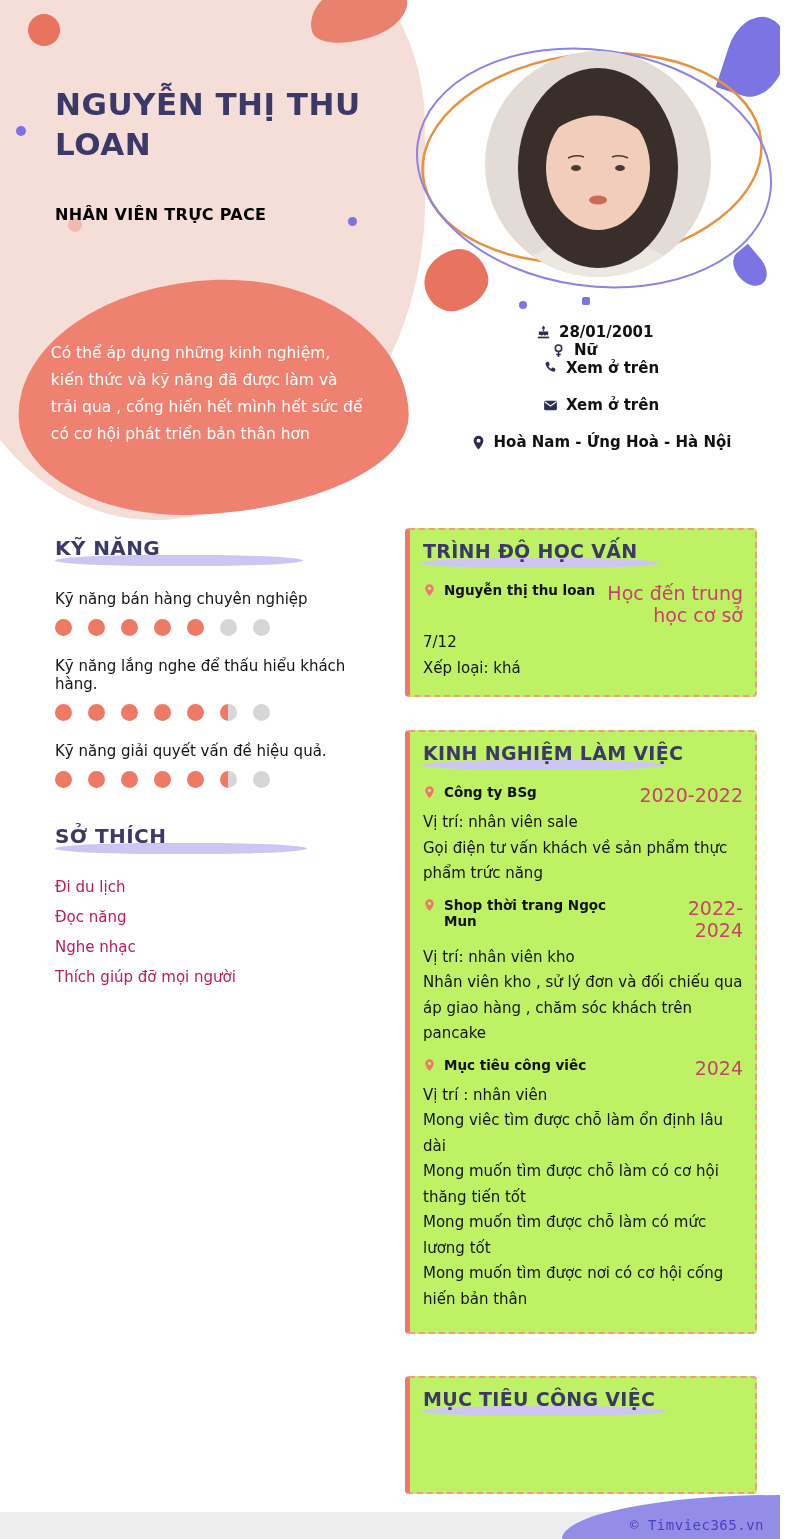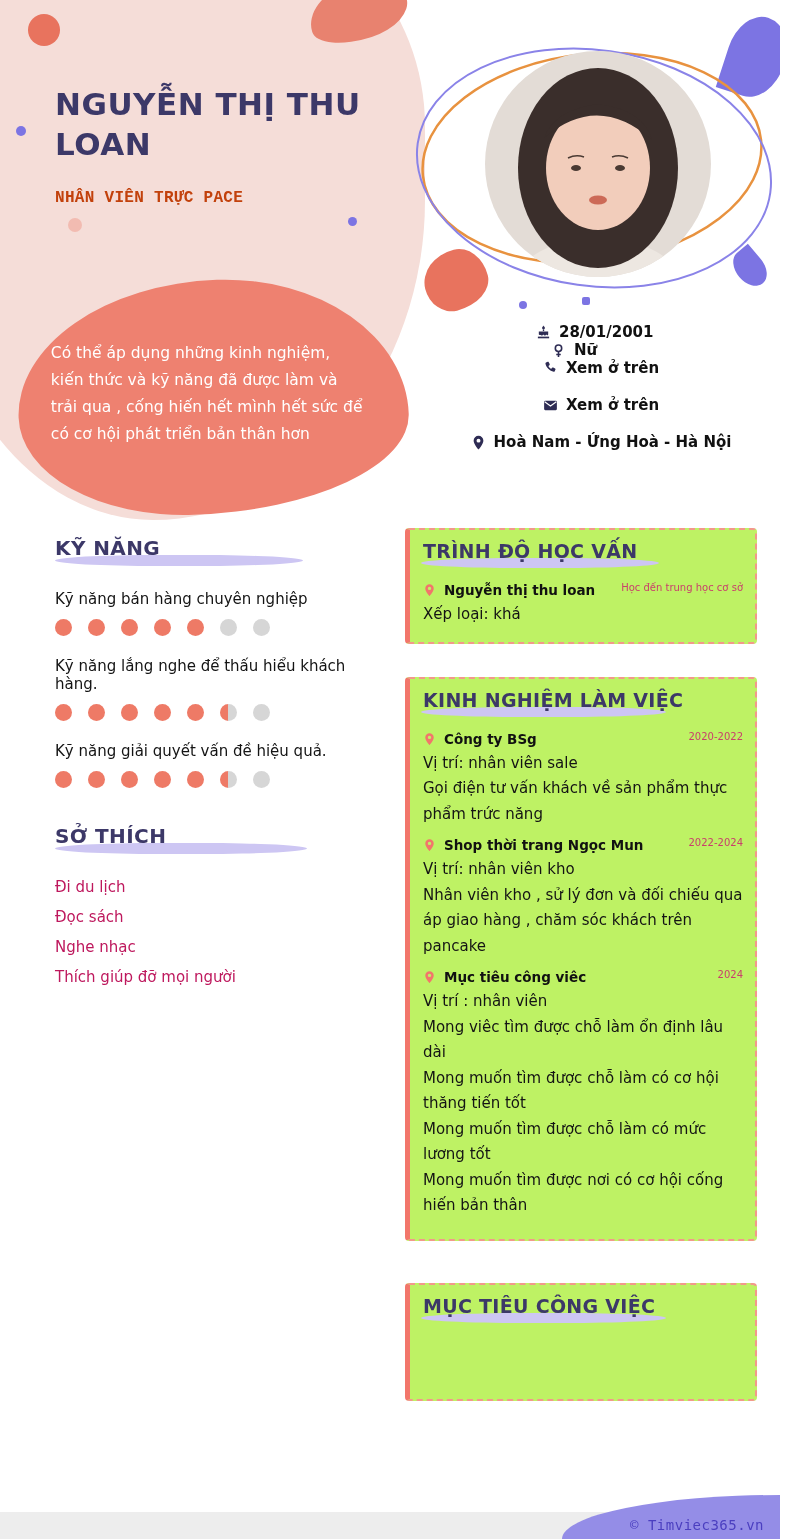--- a/index.html
+++ b/index.html
@@ -21,21 +21,21 @@
   .deco-purple-drop-tr{left:727px;top:16px;width:58px;height:82px;background:#7C74E3;
     border-radius:50% 50% 52% 0;transform:rotate(18deg);}
   .deco-coral-photo{left:424px;top:250px;width:64px;height:60px;background:#E8735E;
     border-radius:58% 42% 60% 40%/52% 55% 45% 48%;transform:rotate(-14deg);}
   .deco-purple-comma{left:736px;top:248px;width:28px;height:40px;background:#7C74E3;
     border-radius:50% 50% 50% 0;transform:rotate(140deg);}
 
   
   .header-left{position:absolute;left:55px;top:84px;width:312px;z-index:3;}
   .cv-name{font-size:31px;font-weight:bold;color:#3C3868;line-height:1.3;letter-spacing:.5px;}
-  .cv-title{margin-top:24px;font-size:16px;font-weight:bold;color:#c2410c;letter-spacing:.3px;font-family:Liberation Mono, monospace;}
+  .cv-title{margin-top:40px;font-size:16px;font-weight:bold;color:#000000;letter-spacing:.3px;}
 
   .summary-blob{position:absolute;left:18px;top:280px;width:390px;height:234px;z-index:2;
     background:#EE8170;border-radius:52% 48% 56% 44%/56% 60% 40% 44%;transform:rotate(-2deg);}
   .summary-text{padding:60px 44px 0 34px;color:#fff;font-size:15.5px;line-height:1.75;transform:rotate(2deg);}
 
   
   .photo-wrap{position:absolute;left:406px;top:16px;width:380px;height:294px;z-index:2;}
 
   
   .contact{position:absolute;left:412px;top:323px;width:378px;z-index:3;font-size:15px;font-weight:600;color:#111;}
@@ -66,21 +66,21 @@
   .section-box{border:2px dashed #F2998B;border-left:5px solid #F2766B;border-radius:4px;
     padding:10px 12px 14px 13px;background:#bef264;box-sizing:border-box;}
   .box-heading{font-size:19px;font-weight:bold;color:#3C3868;letter-spacing:.3px;position:relative;z-index:1;}
   .box-underline{height:10px;background:#CDC6F3;border-radius:50%/60%;margin:-4px 0 12px -2px;}
   .u-edu{width:238px;}
   .u-exp{width:245px;}
   .u-obj{width:245px;}
   .entry-head{display:flex;align-items:flex-start;margin:8px 0 4px;}
   .pin{width:13px;height:16px;flex:none;margin-top:2px;}
   .entry-name{font-size:13.5px;font-weight:bold;color:#111;margin-left:8px;padding-top:2px;}
-  .entry-period{margin-left:auto;font-size:10px;color:#C9406B;text-align:right;max-width:140px;padding-top:2px;}
+  .entry-period{margin-left:auto;font-size:19px;color:#C9406B;text-align:right;max-width:140px;padding-top:2px;}
   .entry-line{font-size:15px;line-height:1.7;color:#141414;}
   .edu-box{margin-bottom:33px;}
   .exp-box{margin-bottom:42px;}
   .exp-entry{margin-bottom:6px;}
   .obj-box{min-height:118px;}
 
   
   .footer-bar{position:absolute;left:0;bottom:0;width:800px;height:27px;background:#EDEDED;z-index:4;}
   .footer-blob{position:absolute;right:0;bottom:0;width:218px;height:44px;background:#948DE7;
     border-radius:100% 0 0 0;z-index:5;}
@@ -209,39 +209,40 @@
           <div class="skill-label">Kỹ năng giải quyết vấn đề hiệu quả.</div>
           <div class="dots"><span class="sdot dot-filled"></span><span class="sdot dot-filled"></span><span class="sdot dot-filled"></span><span class="sdot dot-filled"></span><span class="sdot dot-filled"></span><span class="sdot dot-half"></span><span class="sdot dot-empty"></span></div>
         </div>
       </div>
     </div>
     <div class="hobbies">
       <div class="heading">SỞ THÍCH</div>
       <div class="underline u-hobbies"></div>
       <div class="hobby-list">
         <div>Đi du lịch</div>
-        <div>Đọc sách</div>
+        <div>Đọc năng</div>
         <div>Nghe nhạc</div>
         <div>Thích giúp đỡ mọi người</div>
       </div>
     </div>
   </div>
 
   <div class="right-col">
 
     <div class="section-box edu-box">
       <div class="box-heading">TRÌNH ĐỘ HỌC VẤN</div>
       <div class="box-underline u-edu"></div>
       <div class="entry-head">
         <svg class="pin" viewBox="0 0 16 16" fill="#F2766B">
             <path d="M8 .8a5.2 5.2 0 0 0-5.2 5.2C2.8 9.6 8 15.4 8 15.4s5.2-5.8 5.2-9.4A5.2 5.2 0 0 0 8 .8zm0 7.3a2.1 2.1 0 1 1 0-4.2 2.1 2.1 0 0 1 0 4.2z"></path>
           </svg>
         <span class="entry-name">Nguyễn thị thu loan</span>
         <span class="entry-period">Học đến trung học cơ sở</span>
       </div>
+      <div class="entry-line">7/12</div>
       <div class="entry-line">Xếp loại: khá</div>
     </div>
 
     <div class="section-box exp-box">
       <div class="box-heading">KINH NGHIỆM LÀM VIỆC</div>
       <div class="box-underline u-exp"></div>
 
       <div class="exp-entry">
         <div class="entry-head">
           <svg class="pin" viewBox="0 0 16 16" fill="#F2766B">

